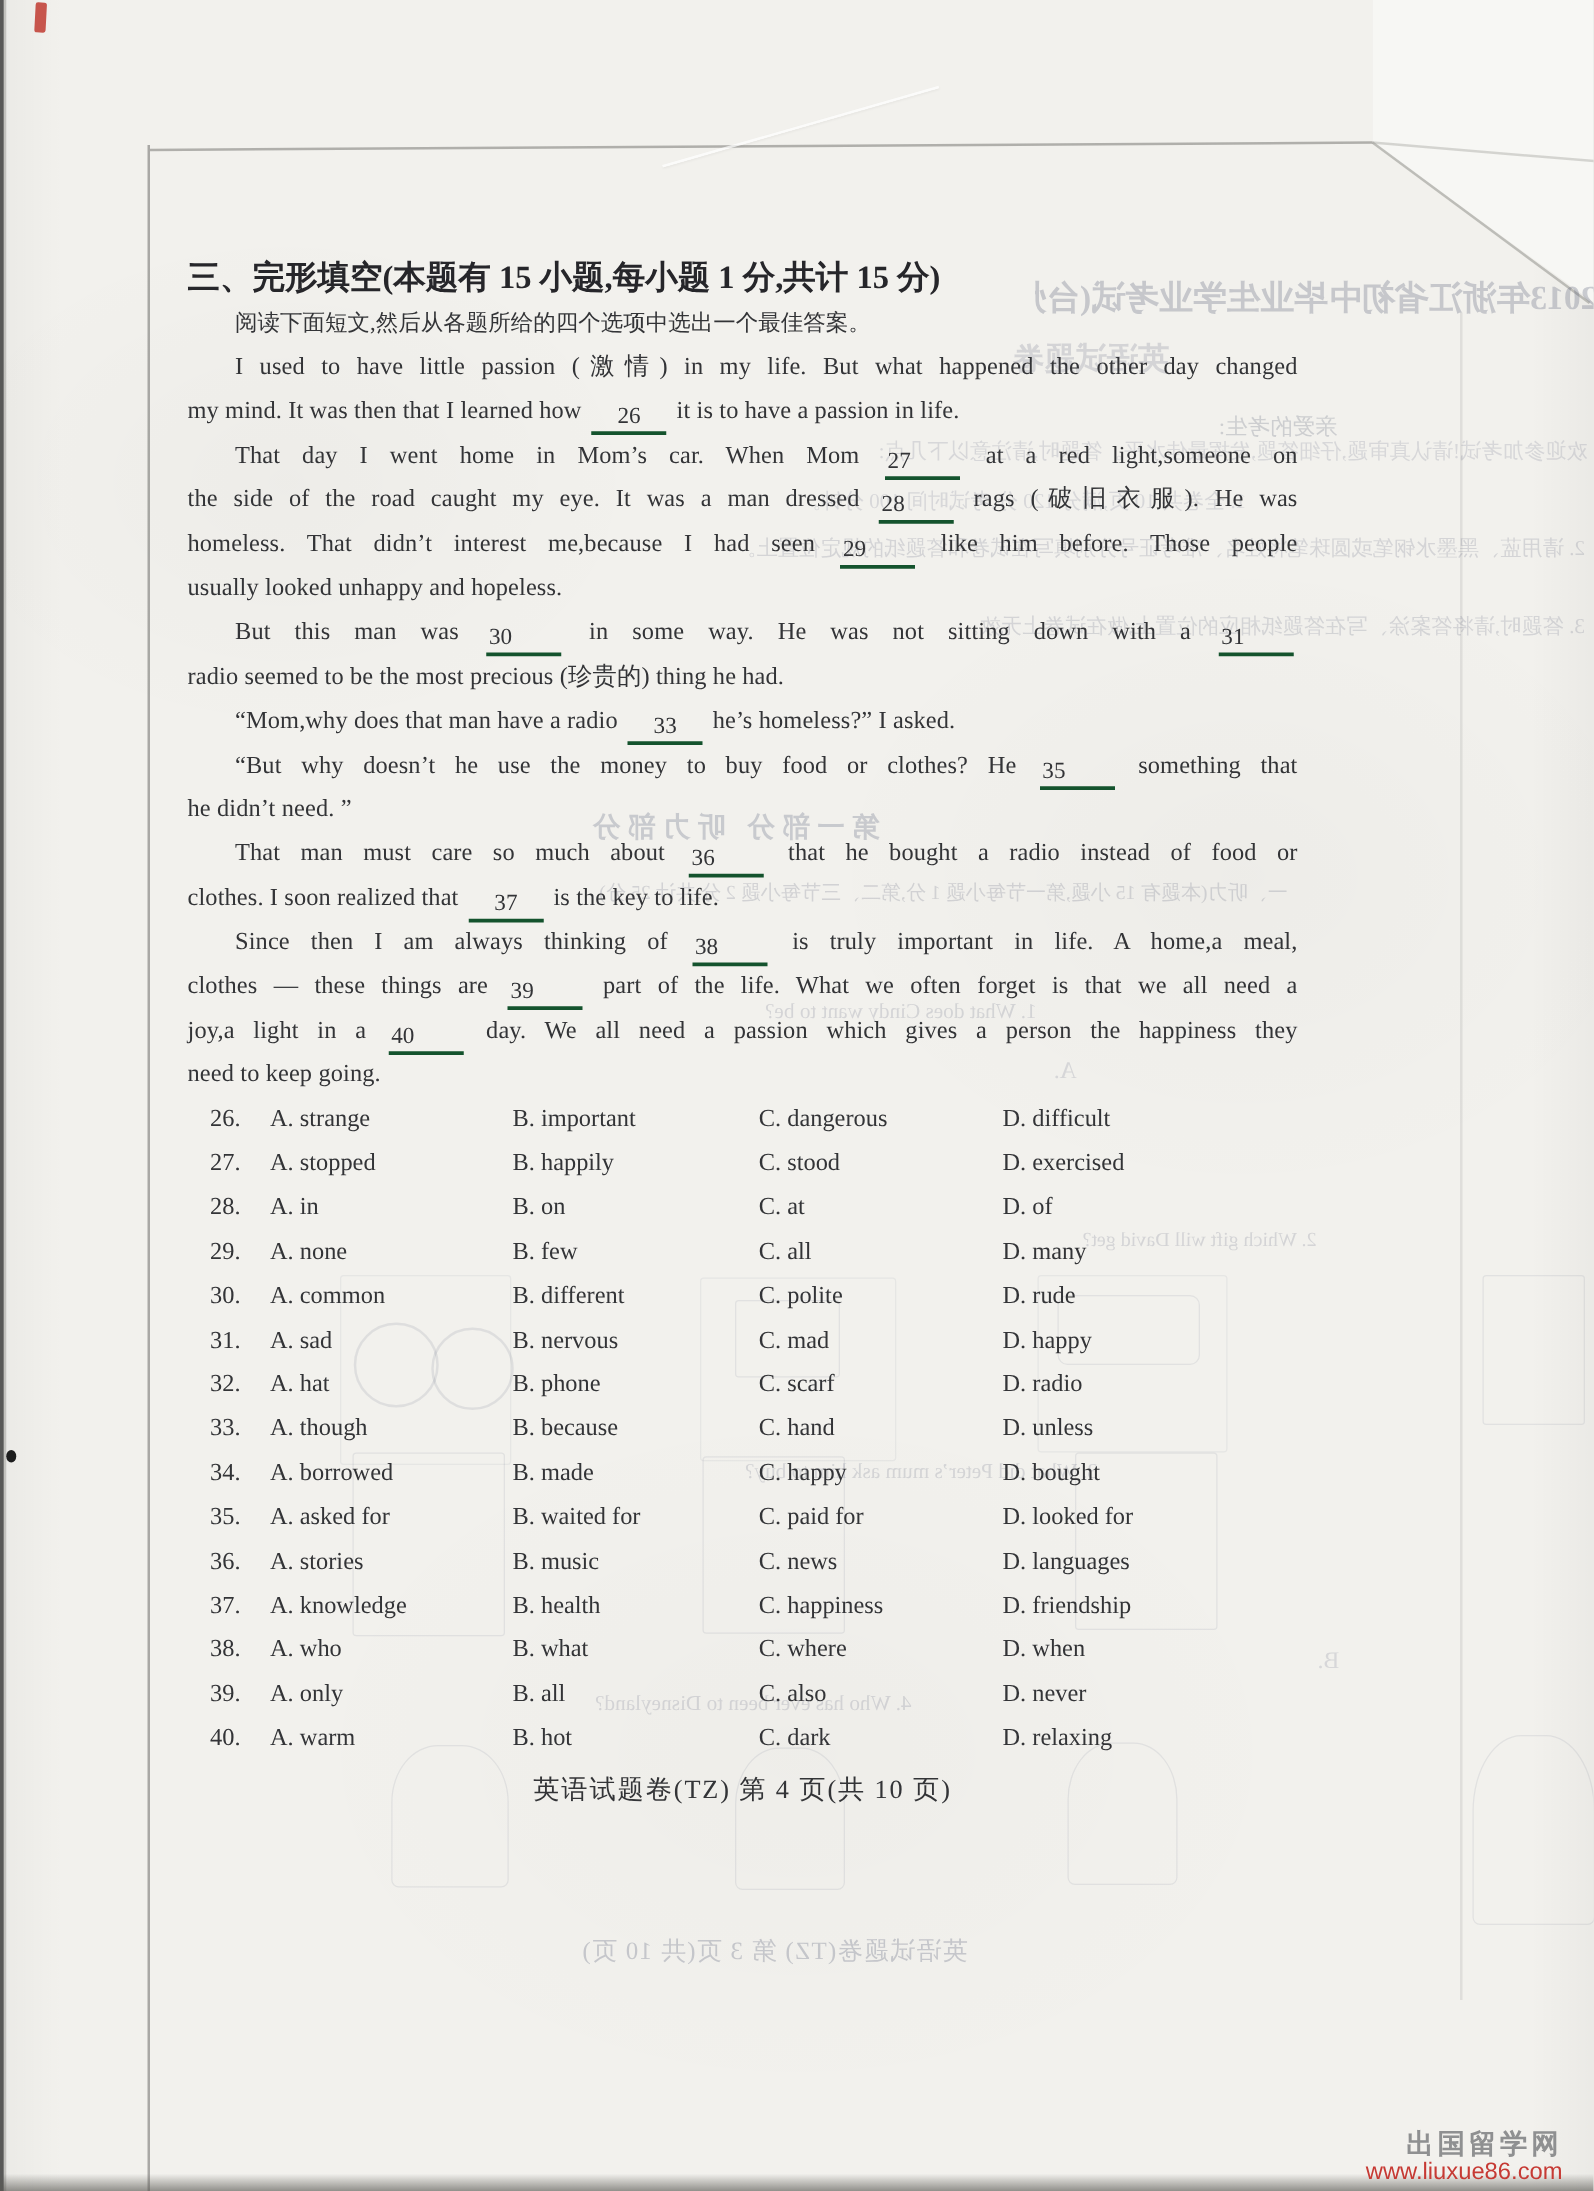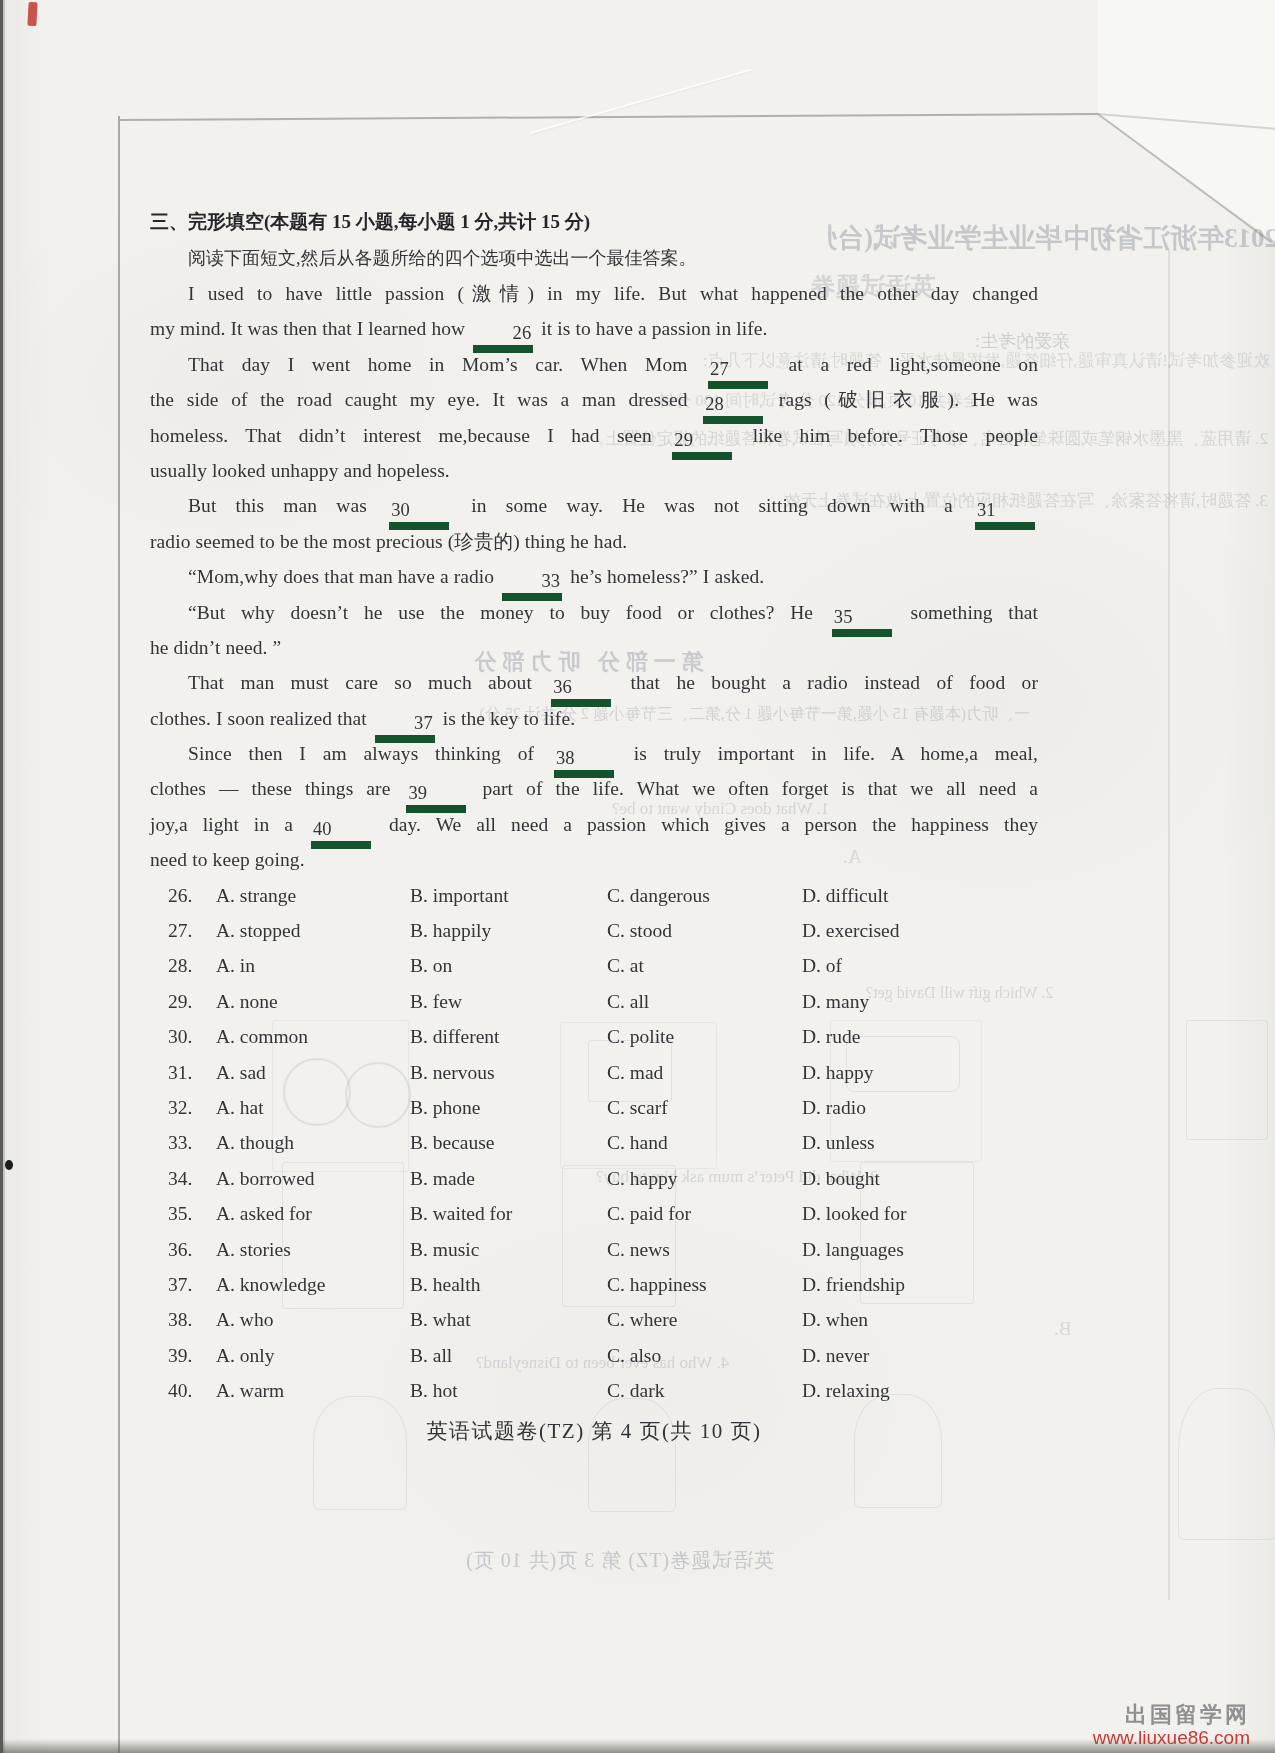--- a/index.html
+++ b/index.html
@@ -27,27 +27,27 @@
   .corner-line2{position:absolute;left:1098px;top:113px;width:178px;height:1.5px;background:rgba(160,160,156,.4);
     transform:rotate(4.8deg);transform-origin:left center;}
   .under-sheet-line{position:absolute;left:1168px;top:250px;width:2px;height:1350px;background:rgba(140,140,136,.18);}
   .crease{position:absolute;left:530px;top:132px;width:230px;height:2px;background:rgba(255,255,255,.7);
     box-shadow:0 1px 2px rgba(0,0,0,.05);transform:rotate(-16deg);transform-origin:left center;}
   .red-mark{position:absolute;left:28px;top:2px;width:9px;height:24px;background:#c03a30;border-radius:2px;
     transform:rotate(3deg);opacity:.85;}
   .black-dot{position:absolute;left:5px;top:1160px;width:8px;height:10px;background:#1d1d1d;border-radius:50%;}
   
   .content{position:absolute;left:150px;top:204px;width:888px;}
-  .sec-title{margin:0;font-size:19px;font-weight:700;line-height:36px;height:36px;white-space:nowrap;color:#26262a;}
+  .sec-title{margin:0;font-size:26px;font-weight:700;line-height:36px;height:36px;white-space:nowrap;color:#26262a;}
   .instruction{margin:0;font-size:18px;line-height:36px;height:36px;text-indent:38px;white-space:nowrap;}
   .pline{font-size:19.5px;line-height:35.4px;height:35.4px;letter-spacing:.1px;}
   .pline.ind{text-indent:38px;}
   .pline.just{text-align:justify;text-align-last:justify;}
-  .blank{display:inline-block;min-width:56px;padding:0 2px;margin:0 3px;text-align:right;text-indent:0;
-    border-bottom:8px solid #14532d;height:24px;line-height:24px;vertical-align:-4px;font-size:18.5px;}
+  .blank{display:inline-block;min-width:56px;padding:0 2px;margin:0 3px;text-align:center;text-indent:0;
+    border-bottom:3px solid #14532d;height:24px;line-height:24px;vertical-align:-4px;font-size:18.5px;}
   .orow{display:grid;grid-template-columns:48px 194px 197px 195px auto;margin-left:18px;
     font-size:19.5px;line-height:35.4px;height:35.4px;}
   .page-footer{margin-top:8px;text-align:center;font-size:21px;letter-spacing:1.5px;}
   
   .gh{position:absolute;transform:scaleX(-1);white-space:nowrap;pointer-events:none;
       font-family:"Liberation Serif","DejaVu Serif",serif;color:rgba(100,106,125,.22);
       filter:blur(.4px);}
   .g-masthead{left:828px;top:220px;width:450px;font-size:27px;font-weight:700;color:rgba(95,102,125,.30);overflow:hidden;}
   .g-papertitle{left:810px;top:270px;font-size:25px;font-weight:700;color:rgba(95,102,125,.20);}
   .g-salutation{left:975px;top:329px;font-size:18px;color:rgba(95,102,125,.25);}

